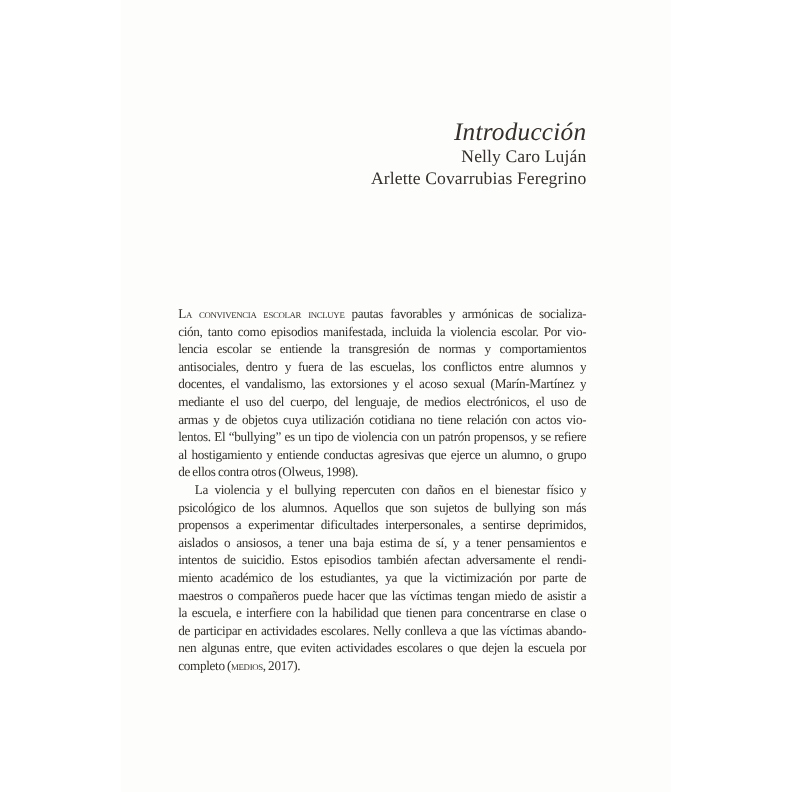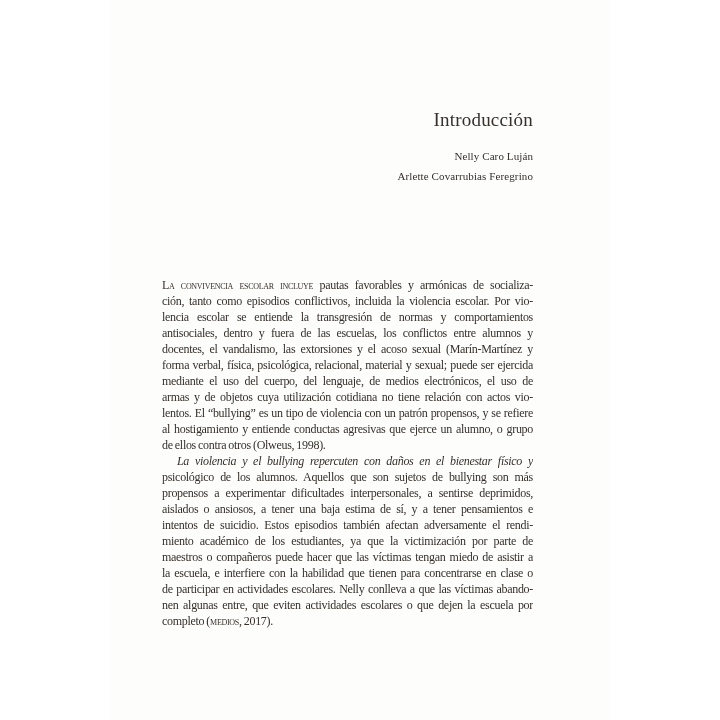--- a/index.html
+++ b/index.html
@@ -28,29 +28,29 @@
   }
   .title-block {
     position: absolute;
     left: 162px;
     top: 106px;
     width: 371px;
     text-align: right;
     color: #35302b;
   }
   .chapter-title {
-    font-size: 19px;
+    font-size: 23px;
     font-weight: normal;
     margin: 0;
     line-height: 27px;
     letter-spacing: 0.2px;
+    font-style: italic;
   }
   .authors {
-    margin-top: 13px;
-    font-size: 11px;
+    font-size: 16px;
     line-height: 20px;
     letter-spacing: 0.1px;
   }
   .body-block {
     position: absolute;
     left: 162px;
     top: 277px;
     width: 371px;
     color: #35302b;
     font-size: 12px;
@@ -63,21 +63,20 @@
     text-align: justify;
     text-align-last: justify;
     overflow: hidden;
     white-space: normal;
   }
   .line.para-end {
     text-align-last: left;
   }
   .line.indent {
     padding-left: 15px;
-    font-style: italic;
   }
   .sc {
     font-variant: small-caps;
   }
 </style>
 </head>
 <body>
 
 <div class="canvas">
   <div class="page-scan"></div>
@@ -86,25 +85,24 @@
     <h1 class="chapter-title">Introducción</h1>
     <div class="authors">
       <div>Nelly Caro Luján</div>
       <div>Arlette Covarrubias Feregrino</div>
     </div>
   </div>
 
   <div class="body-block">
     <div>
       <div class="line"><span class="sc">La convivencia escolar incluye</span> <span>pautas favorables y armónicas de socializa-</span></div>
-      <div class="line">ción, tanto como episodios conflictivos, incluida la violencia escolar. Por vio-</div>
+      <div class="line">ción, tanto como episodios manifestada, incluida la violencia escolar. Por vio-</div>
       <div class="line">lencia escolar se entiende la transgresión de normas y comportamientos</div>
       <div class="line">antisociales, dentro y fuera de las escuelas, los conflictos entre alumnos y</div>
       <div class="line">docentes, el vandalismo, las extorsiones y el acoso sexual (Marín-Martínez y</div>
-      <div class="line">forma verbal, física, psicológica, relacional, material y sexual; puede ser ejercida</div>
       <div class="line">mediante el uso del cuerpo, del lenguaje, de medios electrónicos, el uso de</div>
       <div class="line">armas y de objetos cuya utilización cotidiana no tiene relación con actos vio-</div>
       <div class="line">lentos. El “bullying” es un tipo de violencia con un patrón propensos, y se refiere</div>
       <div class="line">al hostigamiento y entiende conductas agresivas que ejerce un alumno, o grupo</div>
       <div class="line para-end">de ellos contra otros (Olweus, 1998).</div>
     </div>
 
     <div>
       <div class="line indent">La violencia y el bullying repercuten con daños en el bienestar físico y</div>
       <div class="line">psicológico de los alumnos. Aquellos que son sujetos de bullying son más</div>

